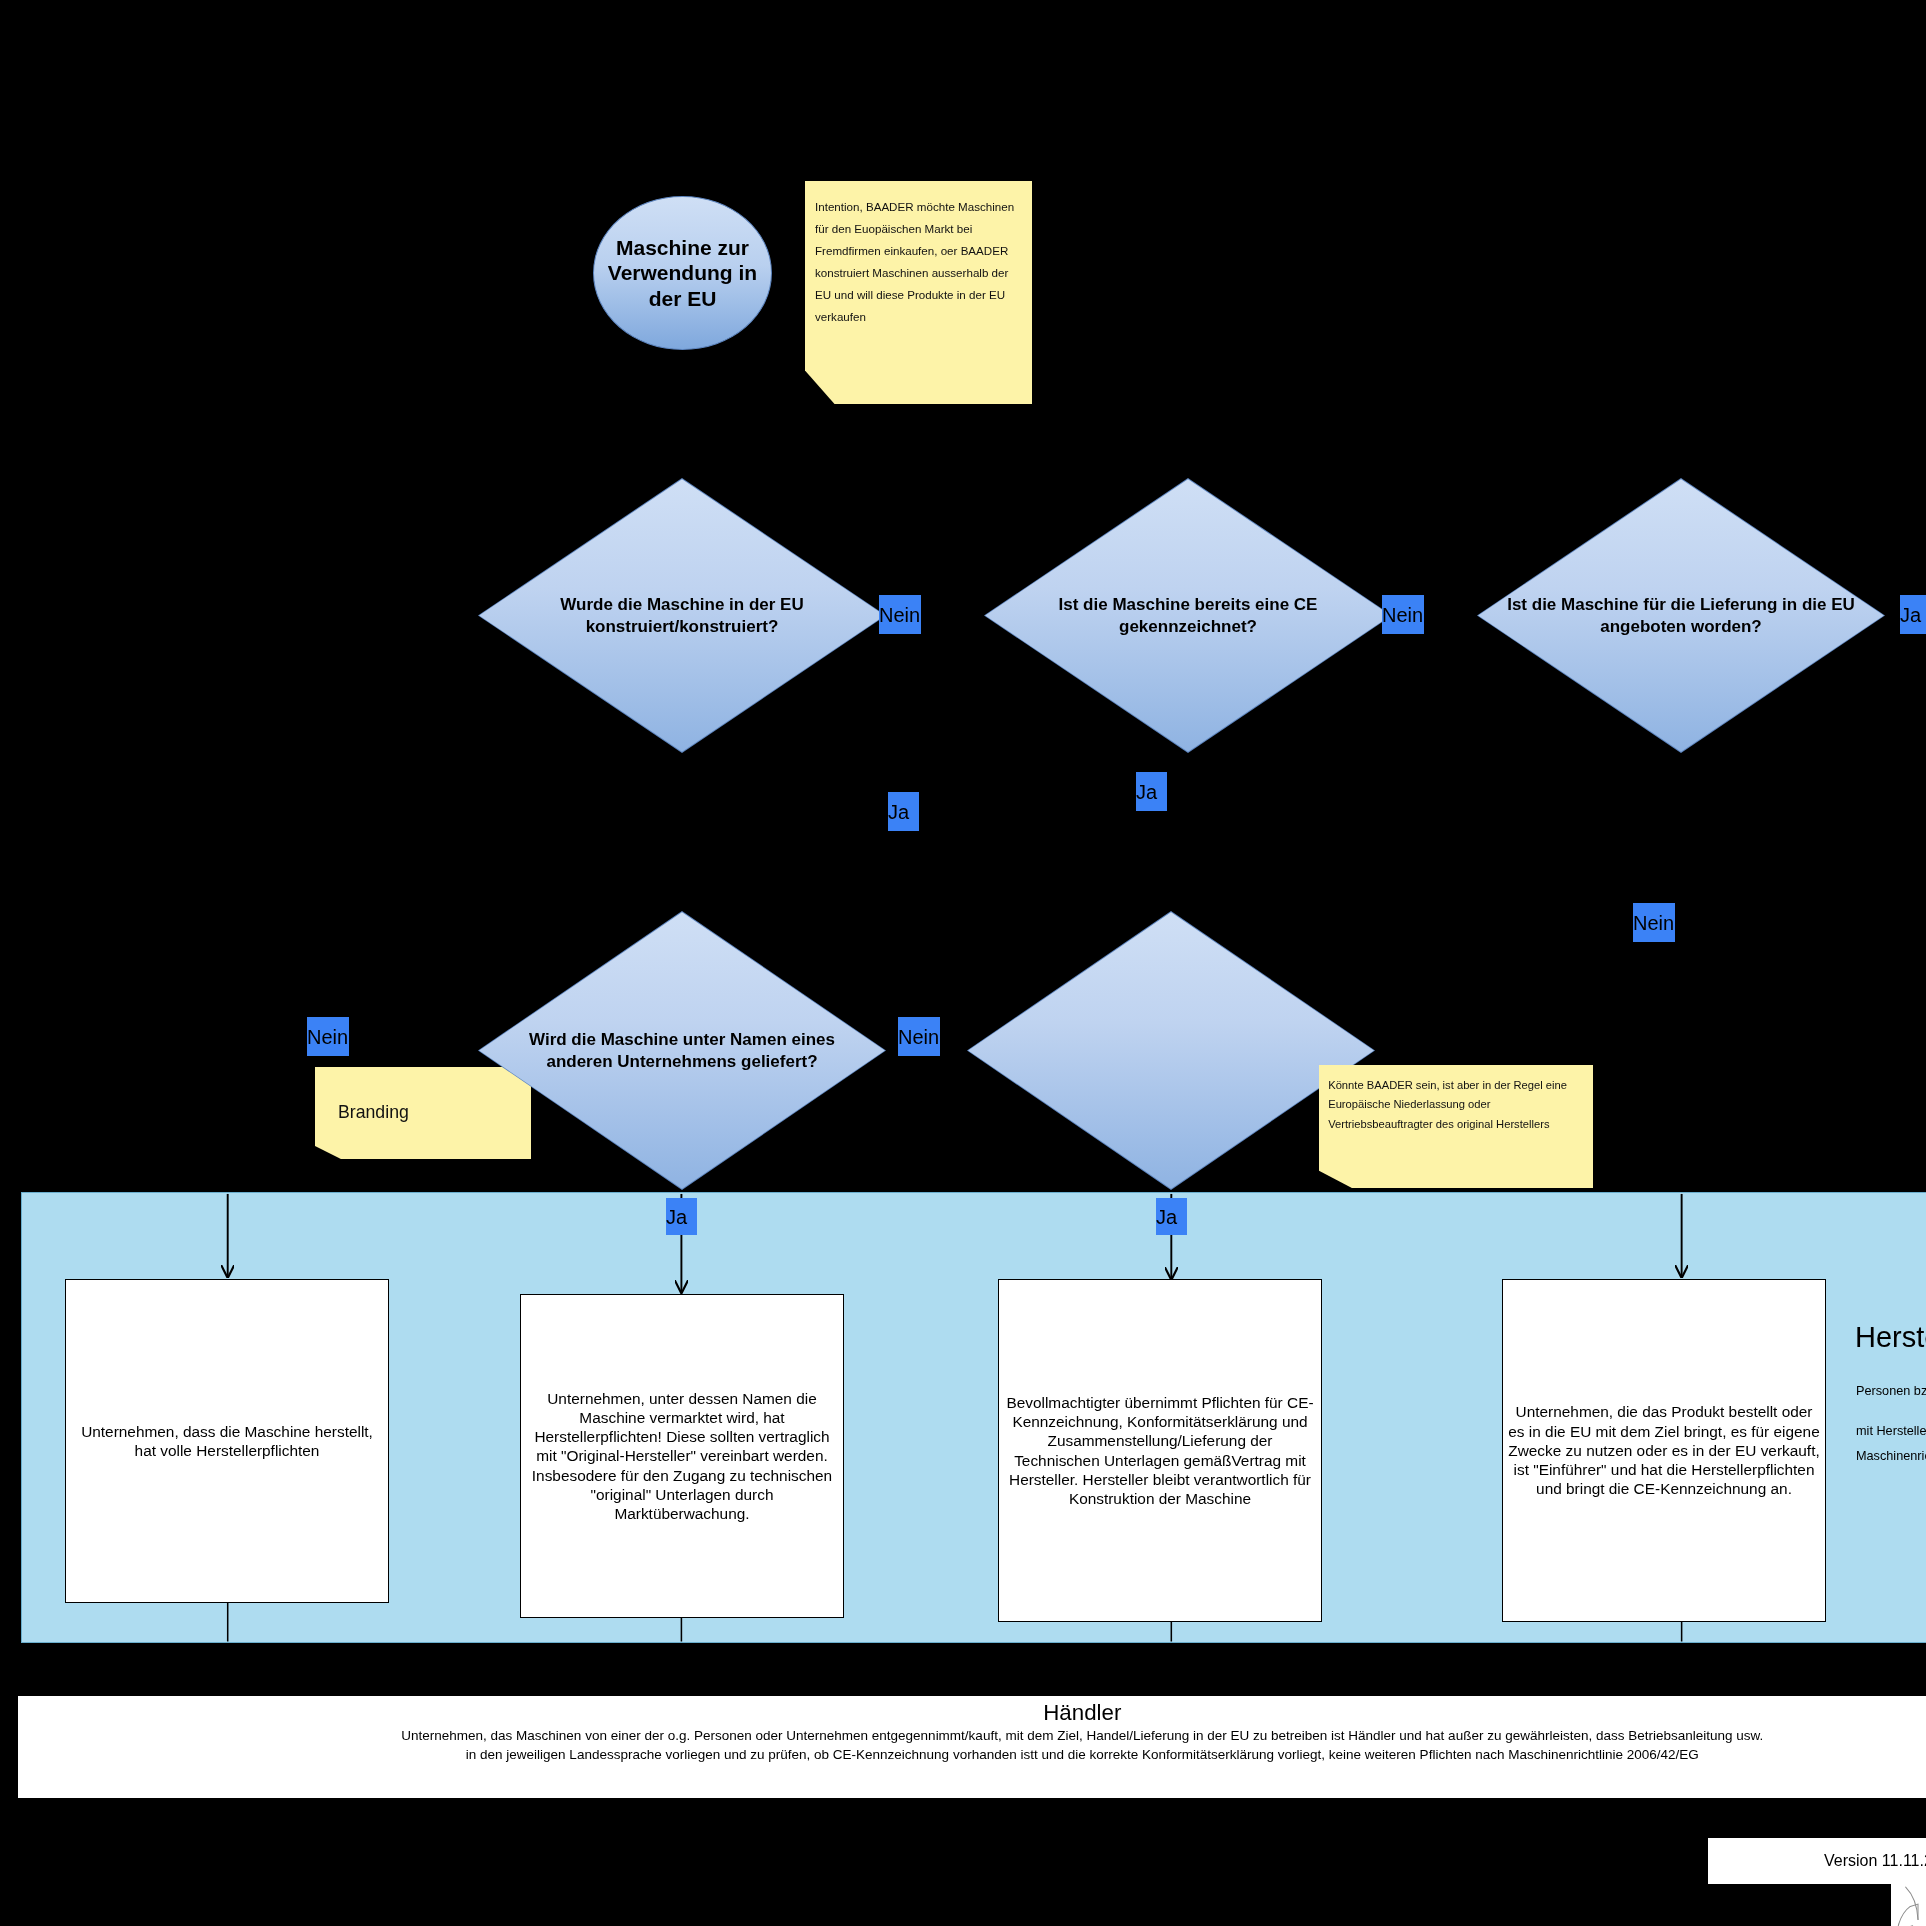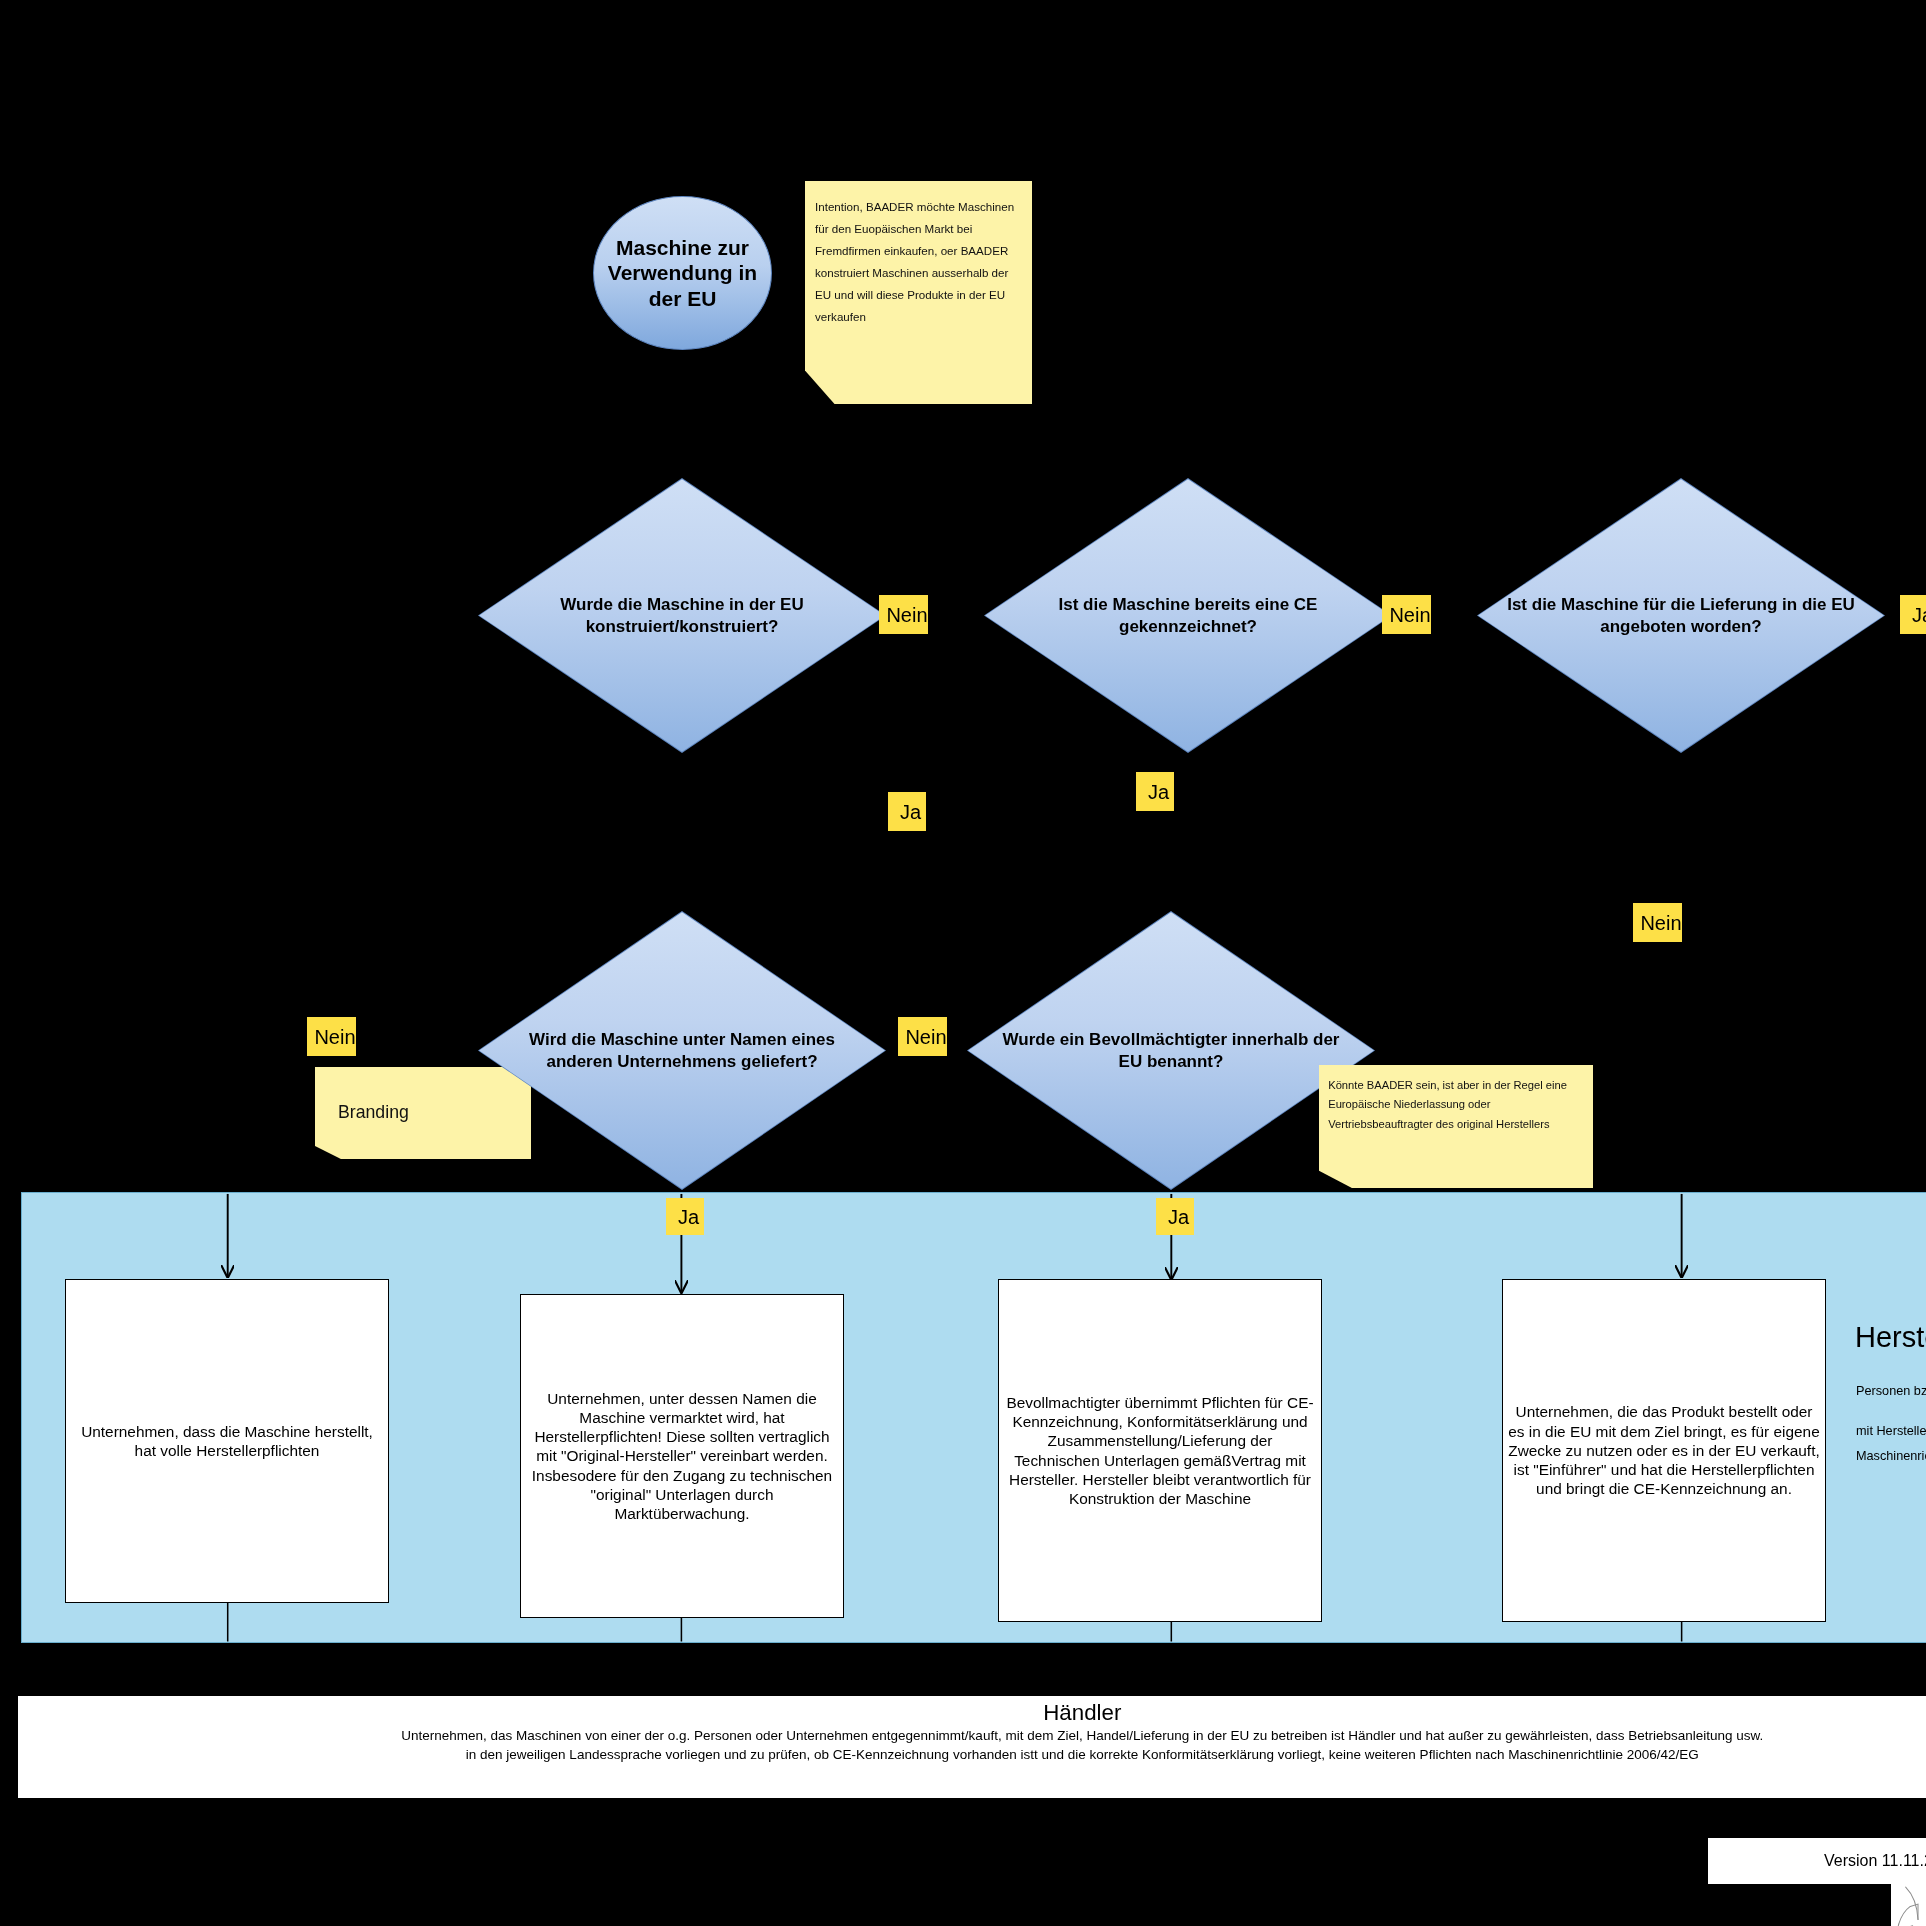--- a/index.html
+++ b/index.html
@@ -50,24 +50,23 @@
     color:#111;
     line-height:1.9;
     box-sizing:border-box;
     filter:drop-shadow(1.2px 1.2px 1.2px rgba(0,0,0,0.35));
   }
   .note.fold-br{ clip-path:polygon(0 0,100% 0,100% 100%,13% 100%,0 85%); }
   .note.fold-bl2{ clip-path:polygon(0 0,100% 0,100% 100%,12% 100%,0 86%);margin-left:7px; }
 
   
   .edgelabel{
-    background:#fde047;color:#000;
-    display:flex;align-items:center;justify-content:center;
+    background:#3b82f6;color:#000;
+    display:flex;align-items:center;justify-content:flex-start;
     line-height:1;
-    padding-left:7px;
   }
 
   
   .band{
     background:#aedcf0;
     border:0.8px solid #6aaecd;
     box-sizing:border-box;
   }
 
   
@@ -199,21 +198,20 @@
     <div class="dtext" style="font-size:17px;">Wird die Maschine unter Namen eines anderen Unternehmens geliefert?</div>
   </div>
 
   <div class="abs edgelabel" style="left:898px;top:1017px;width:42px;height:39px;font-size:20px;">
     <span>Nein</span>
   </div>
 
   <div class="abs diamond" style="left:967px;top:911px;width:408px;height:279px;">
     <div class="dborder"></div>
     <div class="dinner"></div>
-    <div class="dtext" style="font-size:17px;">Wurde ein Bevollmächtigter innerhalb der EU benannt?</div>
   </div>
 
   <div class="abs note fold-bl2" style="left:1312px;top:1065px;width:274px;height:123px;font-size:11.2px;padding:10.8px 9.2px 5.4px 9.2px;line-height:1.75;">
     <span>Könnte BAADER sein, ist aber in der Regel eine Europäische Niederlassung oder Vertriebsbeauftragter des original Herstellers</span>
   </div>
 
   <div class="abs band" style="left:21px;top:1192px;width:2123px;height:451px;"></div>
 
   <svg class="conn" width="2167" height="2069" viewBox="0 0 5624 5372">
     <path d="M 590 3100 L 590 3315" stroke="#000" stroke-width="5" fill="none" marker-end="url(#arrow)"></path>

